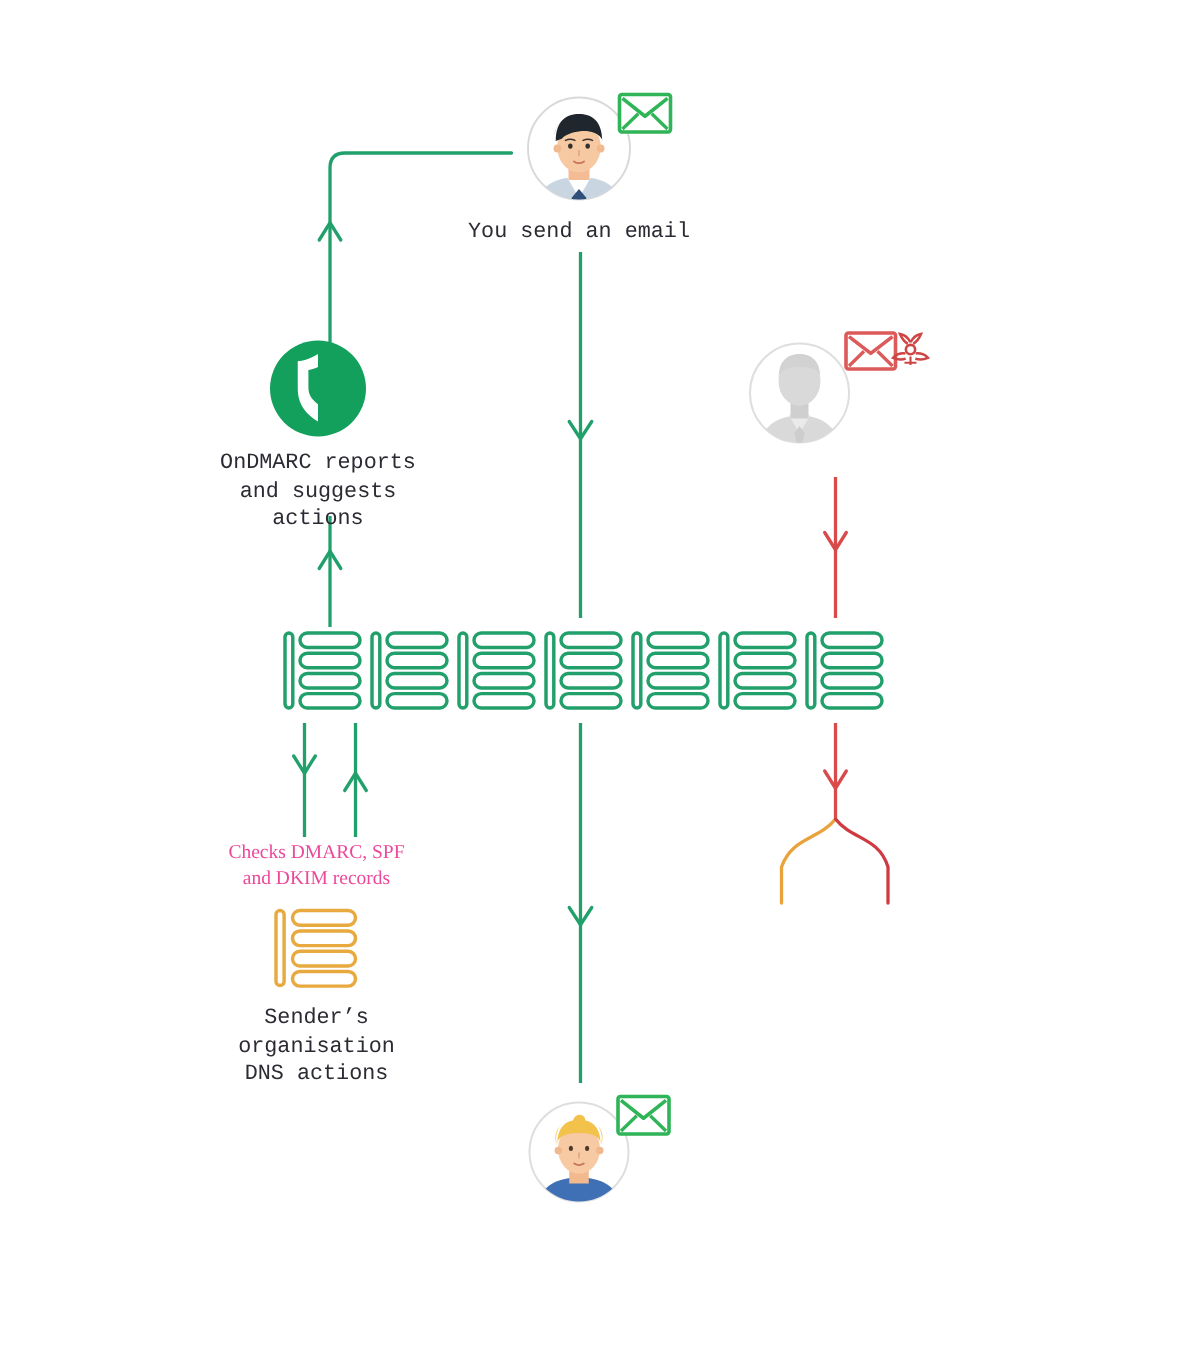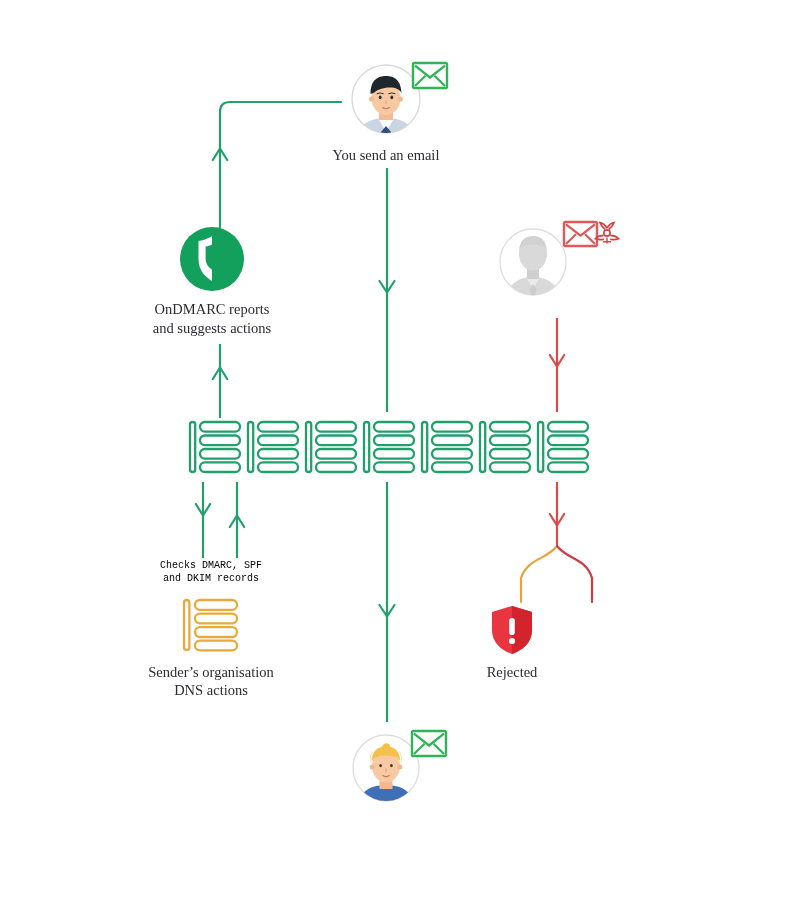--- a/index.html
+++ b/index.html
@@ -16,21 +16,21 @@
   #diagram {
     position: absolute;
     left: 0; top: 0;
     width: 795px; height: 903px;
   }
   .node {
     position: absolute;
     text-align: center;
   }
   .caption {
-    font-family: Liberation Serif, serif;
+    font-family: Liberation Mono, monospace;
     font-size: 14.5px;
     color: #2b2b33;
     line-height: 1.28;
     white-space: pre-line;
   }
   .icon-wrap {
     position: relative;
     display: block;
     margin: 0 auto;
   }
@@ -49,23 +49,23 @@
   .cap-ondmarc    { margin-top: 8px; }
   .cap-unauth     { margin-top: 7px; }
   .cap-server     { margin-top: 5px; }
   .cap-dns        { margin-top: 7px; }
   .cap-recipient  { margin-top: 6px; }
 
   #node-mailserver .caption { font-size: 14.5px; }
 
   .dns-block { text-align: center; }
   .dns-top-caption {
-    font-family: Liberation Mono, monospace;
-    font-size: 10px;
-    color: #000000;
+    font-family: Liberation Serif, serif;
+    font-size: 13px;
+    color: #ec4899;
     line-height: 1.28;
     white-space: pre-line;
     margin-bottom: 10px;
   }
 
   .shields-row {
     display: flex;
     justify-content: space-between;
     align-items: flex-end;
     width: 152px;
@@ -314,31 +314,20 @@
         </g>
       </svg>
     </span>
     <div class="caption cap-dns">Sender’s organisation
 DNS actions</div>
   </div>
 </div>
 
 <div class="node" id="node-spamrej">
   <div class="shields-row">
-    <div class="shield-item">
-      <span class="icon-wrap" style="width:44px;height:52px;">
-        <svg width="44" height="52" viewBox="0 0 44 52">
-          <path d="M22 2 L42 8 L42 26 C42 39, 32 46.5, 22 50 C12 46.5, 2 39, 2 26 L2 8 Z" fill="#e8353f"></path>
-          <path d="M22 2 L42 8 L42 26 C42 39, 32 46.5, 22 50 Z" fill="#d3232d"></path>
-          <rect x="19.2" y="14" width="5.6" height="17" rx="2.8" fill="#ffffff"></rect>
-          <circle cx="22" cy="37" r="3.1" fill="#ffffff"></circle>
-        </svg>
-      </span>
-      <div class="caption">Rejected</div>
-    </div>
   </div>
 </div>
 
 <div class="node" id="node-recipient">
   <span class="icon-wrap" style="width:180px;height:80px;">
     <svg width="180" height="80" viewBox="0 0 180 80">
       <defs>
         <clipPath id="clipRecip">
             <circle cx="90" cy="42" r="33"></circle>
           </clipPath>

